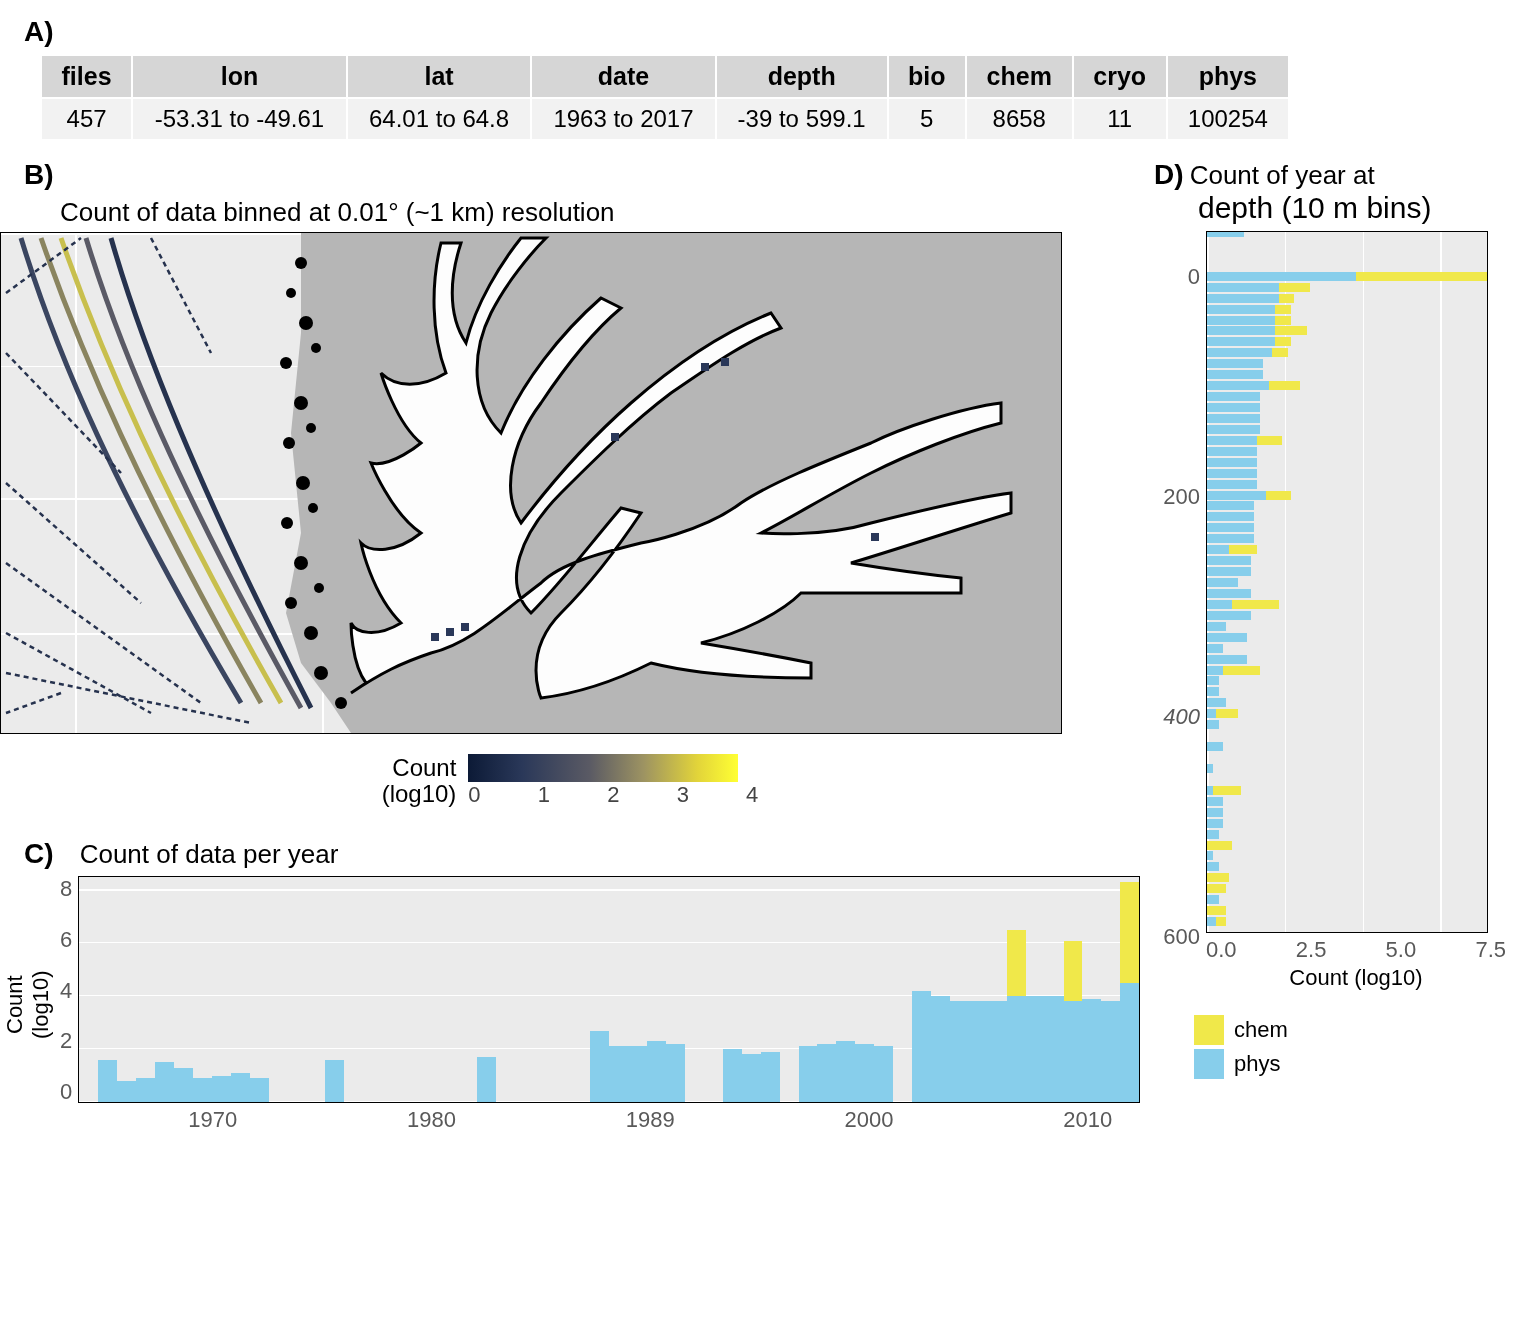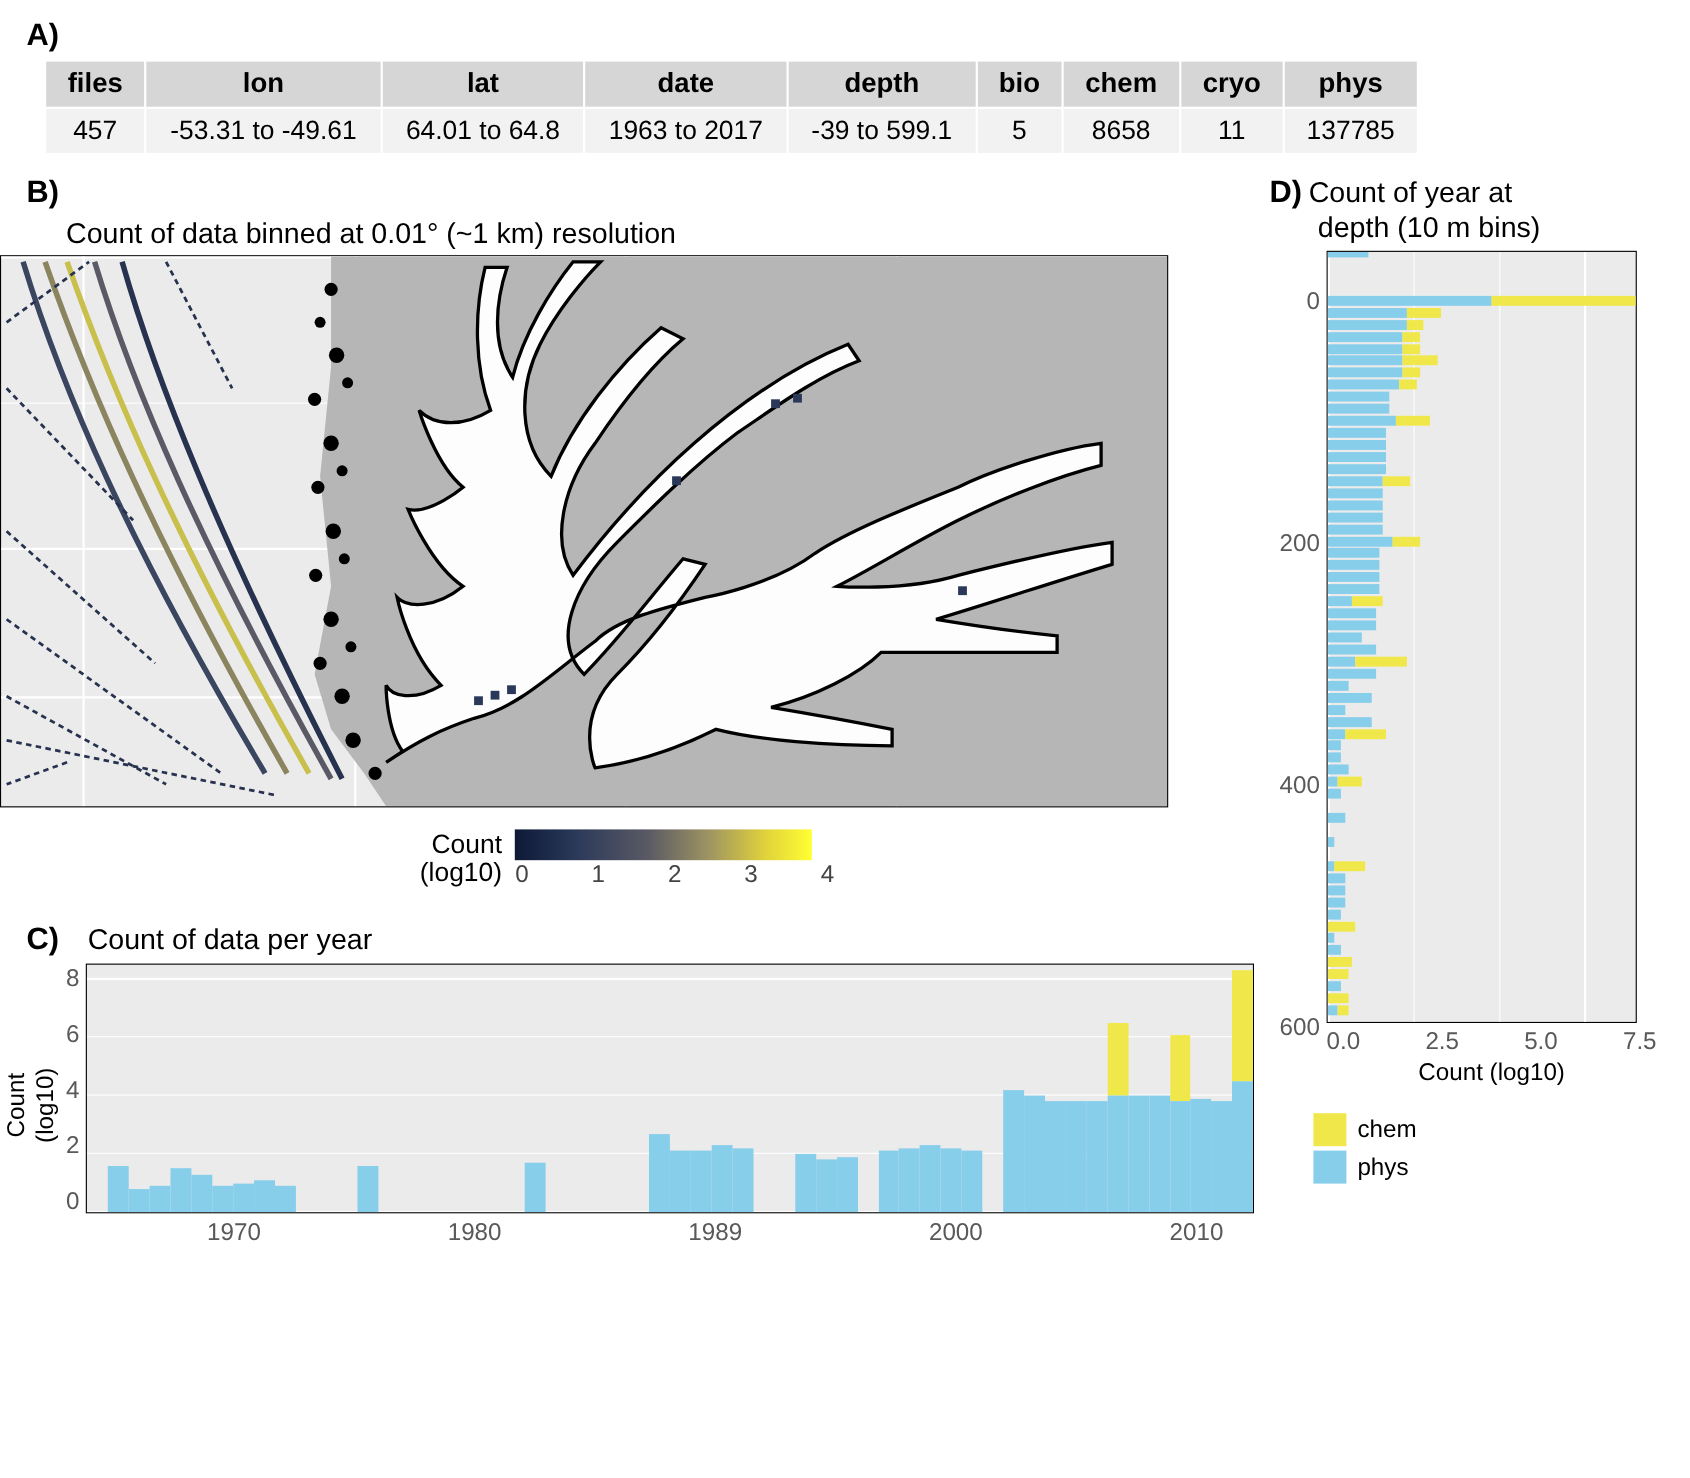--- a/index.html
+++ b/index.html
@@ -162,21 +162,21 @@
     <tbody>
         <tr id="trA">
           <td>457</td>
           <td>-53.31 to -49.61</td>
           <td>64.01 to 64.8</td>
           <td>1963 to 2017</td>
           <td>-39 to 599.1</td>
           <td>5</td>
           <td>8658</td>
           <td>11</td>
-          <td>137785</td>
+          <td>100254</td>
         </tr>
       </tbody>
   </table>
 </div>
 
 <div class="grid">
 
   <div class="cellB">
     <div class="panel-label">B)</div>
     <div class="subtitle">Count of data binned at 0.01° (~1 km) resolution</div>
@@ -426,27 +426,27 @@
             <span>2010</span>
           </div>
       </div>
     </div>
   </div>
 
   <div class="cellD">
     <div>
       <span class="panel-label" style="margin-left:0">D)</span>
       <span style="font-size:26px">Count of year at</span><br>
-      <span style="font-size:26px; margin-left:44px">depth (10 m bins)</span>
+      <span style="font-size:30px; margin-left:44px">depth (10 m bins)</span>
     </div>
     <div class="plot-outer" style="margin-top:6px">
       <div class="y-axis" id="yD" style="height: 704px; width: 46px; position: relative;">
           <span style="position: absolute; right: 6px; top: calc(6.2% - 11px);">0</span>
           <span style="position: absolute; right: 6px; top: calc(37.5% - 11px);">200</span>
-          <span style="position: absolute; right: 6px; top: calc(68.7% - 11px);">400</span>
+          <span style="position: absolute; right: 6px; top: calc(68.7% - 11px); font-style: italic;">400</span>
           <span style="position: absolute; right: 6px; top: calc(100% - 11px);">600</span>
         </div>
       <div>
         <div class="plot-area plotD" id="plotD">
           <div class="gridline-v" style="left:0%"></div>
           <div class="gridline-v" style="left:27.8%"></div>
           <div class="gridline-v" style="left:55.6%"></div>
           <div class="gridline-v" style="left:83.3%"></div>
         <div class="barD-row" style="top: calc(0% - 4px);">
               <div class="bar-phys" style="height: 100%; width: 37.3333px;"></div>

